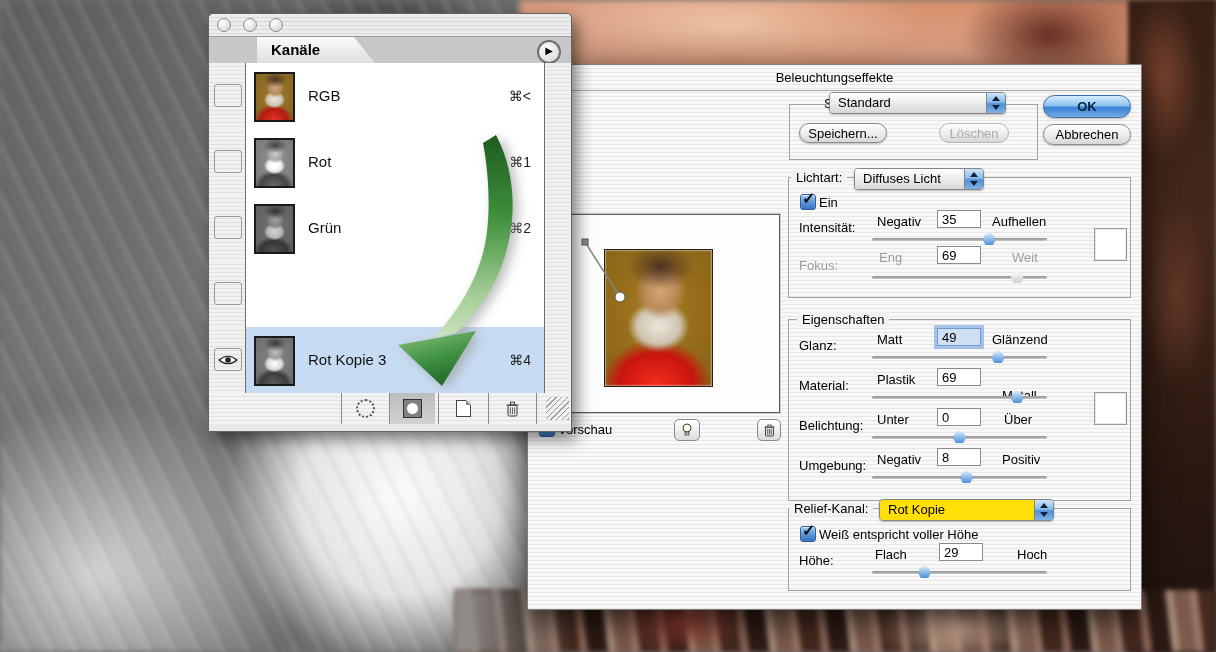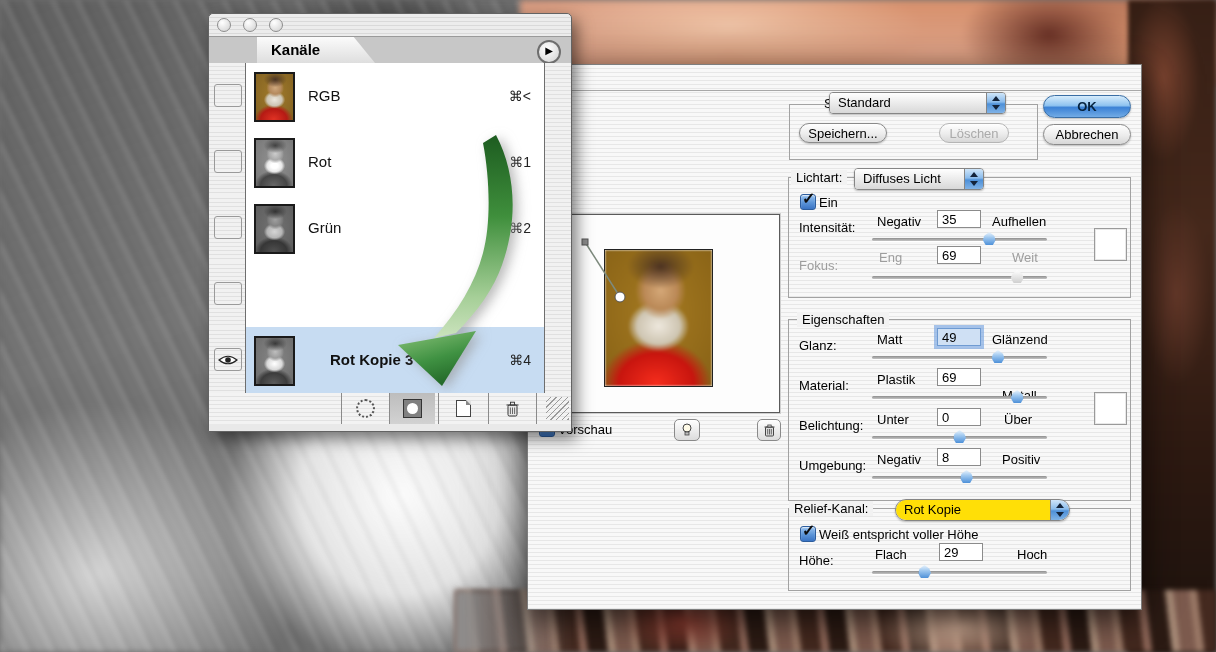--- a/index.html
+++ b/index.html
@@ -142,21 +142,21 @@
   .eye-box{position:absolute;left:5px;top:21px;width:26px;height:21px;border:1px solid #9a9a9a;
         border-radius:3px;display:flex;align-items:center;justify-content:center;}
   .ch-content{flex:1;position:relative;background:#fff;}
   .ch-thumb{position:absolute;left:8px;top:9px;width:37px;height:46px;border:2px solid #1a1a1a;overflow:hidden;}
   .ch-thumb .portrait{filter:blur(.5px);}
   .ch-thumb.g1 .portrait{filter:grayscale(1) brightness(1.18) blur(.5px);}
   .ch-thumb.g2 .portrait{filter:grayscale(1) brightness(.92) blur(.5px);}
   .ch-thumb.g3 .portrait{filter:grayscale(1) brightness(.78) blur(.5px);}
   .ch-thumb.g4 .portrait{filter:grayscale(1) brightness(1.08) contrast(1.05) blur(.5px);}
   .ch-label{position:absolute;left:62px;top:24px;font-size:15px;color:#111;}
-  .ch-row.sel .ch-label{font-weight:bold;margin-left:22px;}
+  .ch-row.sel .ch-label{font-weight:normal;}
   .ch-key{position:absolute;right:13px;top:25px;font-size:14px;color:#222;}
   #pal-scroll{position:absolute;right:0;top:49px;width:27px;height:330px;border-left:1.5px solid #6e6e6e;
         box-sizing:border-box;background:repeating-linear-gradient(180deg,#f1f1f1 0 3px,#e0e0e0 3px 4px);}
   #pal-toolbar{position:absolute;left:0;top:379px;width:362px;height:31px;
         background:repeating-linear-gradient(180deg,#f3f3f3 0 3px,#e2e2e2 3px 4px);}
   .tb-cell{position:absolute;top:0;height:31px;border-left:1.5px solid #8a8a8a;box-sizing:border-box;
         display:flex;align-items:center;justify-content:center;}
   .tb-cell.pressed{background:linear-gradient(180deg,#bdbdbd,#d2d2d2);}
   .dotted-circle{width:15px;height:15px;border:2px dotted #555;border-radius:50%;}
   .circle-square{width:17px;height:17px;background:#808080;border:1px solid #333;
@@ -178,20 +178,21 @@
 <div id="stage">
 
   <div class="bg bg-gray"></div>
   <div class="bg bg-gray-streaks"></div>
   <div class="bg bg-top"></div>
   <div class="bg bg-right"></div>
   <div class="bg bg-bottom"></div>
   <div class="bg bg-bottom-fade"></div>
 
   <div id="dlg" class="pinstripe">
+    <div class="dlg-title">Beleuchtungseffekte</div>
     <div class="dlg-sep"></div>
 
     <div id="pv-box">
       <div id="pv-img">
           <div class="portrait"></div>
         </div>
       <svg id="pv-svg" width="235" height="197">
         <line x1="41" y1="27" x2="76" y2="82" stroke="#7d8a7d" stroke-width="1.5"></line>
         <rect x="38" y="24" width="6" height="6" fill="#8a8a8a" stroke="#555"></rect>
         <circle cx="76" cy="82" r="5" fill="#ffffff" stroke="#555"></circle>
@@ -302,21 +303,21 @@
       <span class="lbl" style="left:213px;top:132px;">Positiv</span>
       <div class="slider" style="left:83px;top:150px;">
         <div class="track"></div>
           <div class="thumb" style="left: 54%;"></div>
       </div>
       <div class="swatch" style="left:305px;top:72px;"></div>
     </div>
 
     <div class="grp" style="left:260px;top:443px;width:341px;height:81px;">
       <span class="grp-label" style="left:0px;">Relief-Kanal:</span>
-      <div class="popup yellow" style="left:106px;top:-10px;width:173px;border-radius:11px;">
+      <div class="popup yellow" style="left:90px;top:-10px;width:173px;">
         <span class="pop-txt">Rot Kopie</span>
         <span class="pop-stepper">
             <i class="up"></i>
             <i class="dn"></i>
           </span>
       </div>
       <span class="cb" style="left:11px;top:17px;">
         <span class="mark">✓</span>
       </span>
       <span class="lbl" style="left:30px;top:18px;">Weiß entspricht voller Höhe</span>

